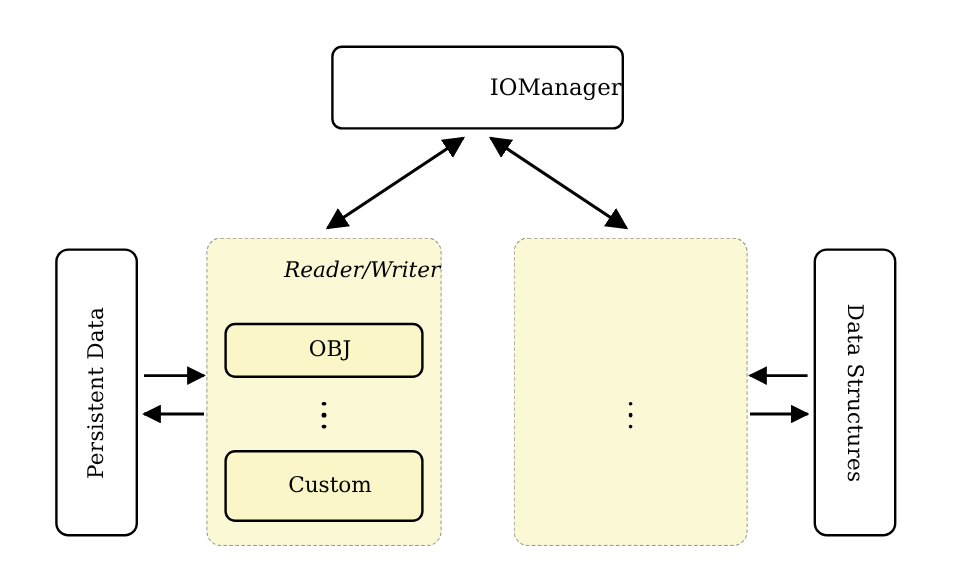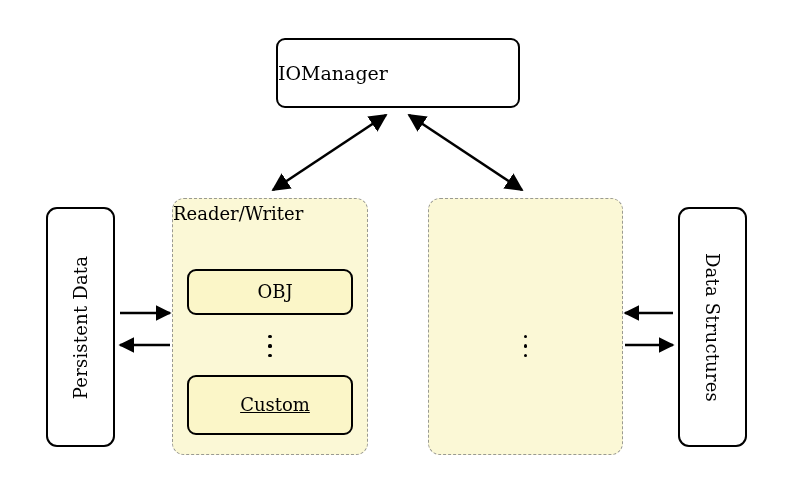--- a/index.html
+++ b/index.html
@@ -31,21 +31,21 @@
 
   
   .node {
     position: absolute;
     box-sizing: border-box;
     border: 2.2px solid #000000;
     border-radius: 9px;
     background: #ffffff;
     display: flex;
     align-items: center;
-    justify-content: flex-start;
+    justify-content: flex-end;
     text-align: center;
     line-height: 1.18;
   }
 
   
   #io-manager {
     left: 276px;
     top: 38px;
     width: 244px;
     height: 70px;
@@ -86,45 +86,46 @@
     border: 1.6px dashed #9a9a92;
     border-radius: 12px;
   }
   #group-reader-writer { left: 172px; width: 196px; }
   #group-importer-exporter { left: 428px; width: 195px; }
 
   .group-title {
     position: absolute;
     left: 0;
     right: 0;
-    top: 4px;
-    text-align: left;
+    top: 16px;
+    text-align: right;
     font-size: 18px;
     white-space: nowrap;
+    font-style: italic;
   }
 
   
   .inner-node {
     position: absolute;
     box-sizing: border-box;
     border: 2.4px solid #000000;
     border-radius: 9px;
     background: #FBF6C8;
     display: flex;
     align-items: center;
     justify-content: center;
     text-align: center;
     font-size: 18px;
     line-height: 1.2;
     left: 14px;
     right: 14px;
     padding-left: 10px;
   }
   .inner-node.top    { top: 70px;  height: 46px; }
-  .inner-node.bottom { top: 176px; height: 60px; text-decoration: underline; }
+  .inner-node.bottom { top: 176px; height: 60px; }
 
   .ellipsis-v {
     position: absolute;
     left: 0;
     right: 0;
     top: 126px;
     height: 42px;
     display: flex;
     flex-direction: column;
     align-items: center;

